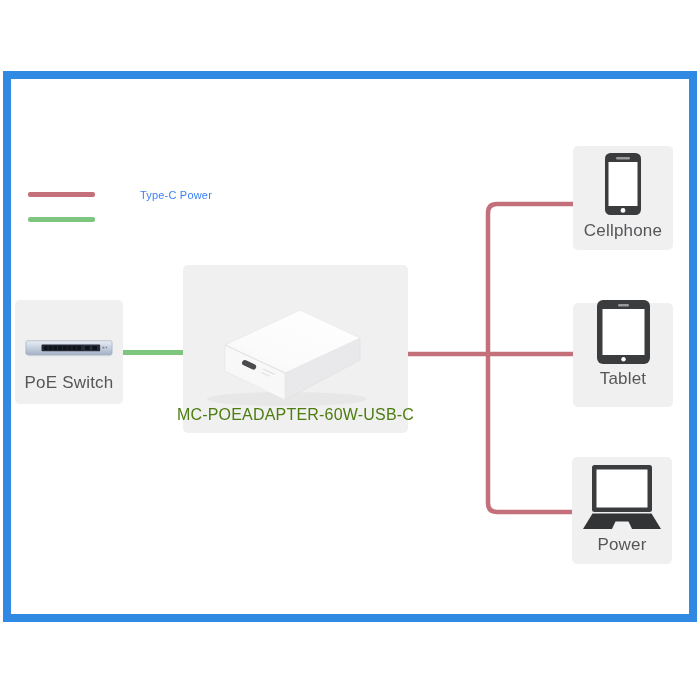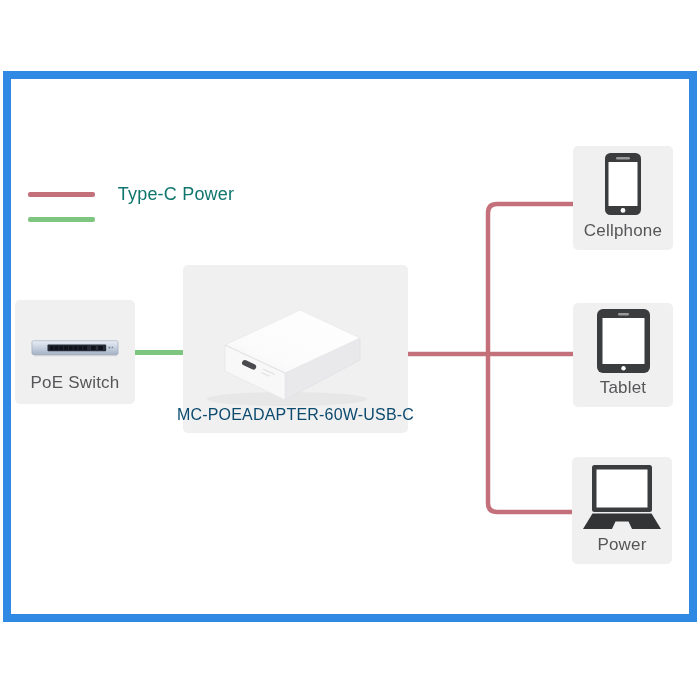--- a/index.html
+++ b/index.html
@@ -9,40 +9,40 @@
   }
   .frame{
     position:absolute;left:3px;top:71px;width:694px;height:551px;
     box-sizing:border-box;border:8px solid #3089e2;background:#ffffff;
   }
   
   .legend{position:absolute;left:17px;top:103px;}
   .legend-row{display:flex;align-items:center;height:25px;}
   .legend-swatch{width:67px;height:4.5px;border-radius:2px;flex:0 0 auto;}
   .legend-text{
-    width:162px;text-align:center;font-size:18px;color:#0f766e;
+    width:162px;text-align:center;font-size:11px;color:#3b82f6;
     letter-spacing:.2px;white-space:nowrap;
   }
   
   .wires{position:absolute;left:0;top:0;width:700px;height:700px;pointer-events:none;}
   
   .card{
     position:absolute;background:#f0f0f1;border-radius:5px;
     display:flex;flex-direction:column;align-items:center;box-sizing:border-box;
   }
   .node-label{
     font-size:17px;color:#565658;letter-spacing:.2px;white-space:nowrap;
   }
-  .card-switch{left:15px;top:300px;width:120px;height:104px;justify-content:flex-end;padding-bottom:11px;}
+  .card-switch{left:15px;top:300px;width:108px;height:104px;justify-content:flex-end;padding-bottom:11px;}
   .card-switch .icon-wrap{margin-bottom:13px;}
   .card-adapter{left:183px;top:265px;width:225px;height:168px;justify-content:flex-end;padding-bottom:9px;}
-  .card-adapter .node-label{font-size:16px;color:#0c4a6e;}
+  .card-adapter .node-label{font-size:16px;color:#4d7c0f;}
   .card-cell{left:573px;top:146px;width:100px;height:104px;justify-content:flex-end;padding-bottom:9px;}
   .card-cell .icon-wrap{margin-bottom:6px;}
-  .card-tablet{left:573px;top:303px;width:100px;height:104px;justify-content:flex-end;padding-bottom:9px;}
+  .card-tablet{left:573px;top:303px;width:100px;height:104px;justify-content:flex-end;padding-bottom:18px;}
   .card-tablet .icon-wrap{margin-bottom:5px;}
   .card-laptop{left:572px;top:457px;width:100px;height:107px;justify-content:flex-end;padding-bottom:9px;}
   .card-laptop .icon-wrap{margin-bottom:4px;}
   .adapter-img{position:absolute;left:0;top:0;}
   .icon-wrap{line-height:0;}
 </style>
 </head>
 <body>
 
 <div id="canvas">

